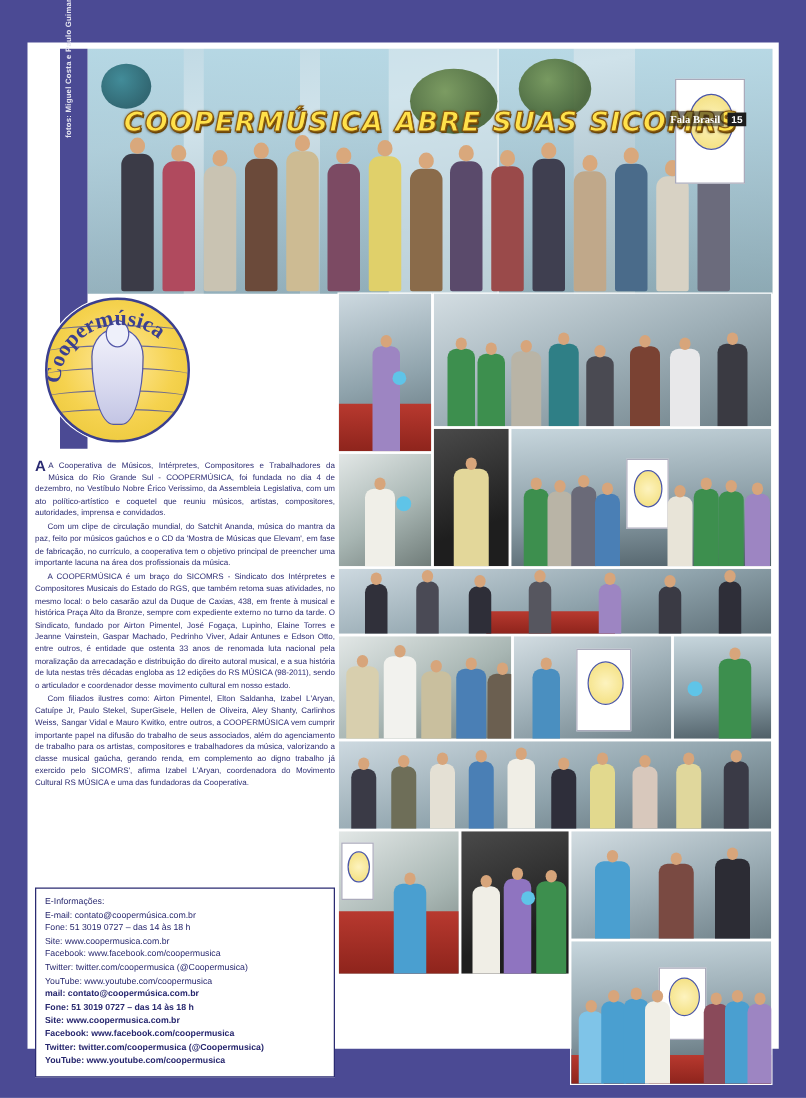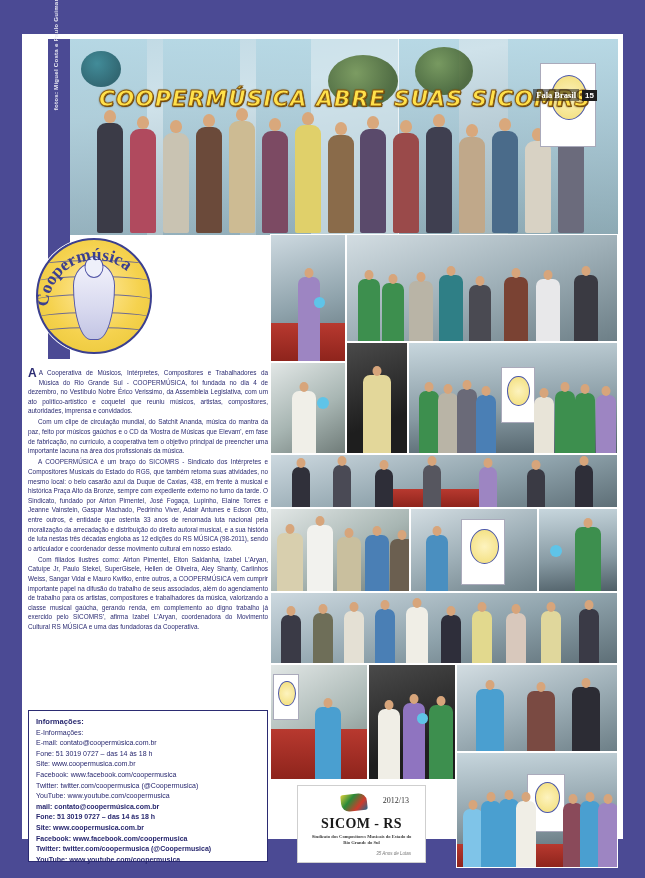--- a/index.html
+++ b/index.html
@@ -294,21 +294,20 @@
     </div>
 
     <div class="article">
       <p class="first"><span class="dropcap">A</span><span>A Cooperativa de Músicos, Intérpretes, Compositores e Trabalhadores da Música do Rio Grande Sul - COOPERMÚSICA, foi fundada no dia 4 de dezembro, no Vestíbulo Nobre Érico Verissimo, da Assembleia Legislativa, com um ato político-artístico e coquetel que reuniu músicos, artistas, compositores, autoridades, imprensa e convidados.</span></p>
       <p>Com um clipe de circulação mundial, do Satchit Ananda, música do mantra da paz, feito por músicos gaúchos e o CD da 'Mostra de Músicas que Elevam', em fase de fabricação, no currículo, a cooperativa tem o objetivo principal de preencher uma importante lacuna na área dos profissionais da música.</p>
       <p>A COOPERMÚSICA é um braço do SICOMRS - Sindicato dos Intérpretes e Compositores Musicais do Estado do RGS, que também retoma suas atividades, no mesmo local: o belo casarão azul da Duque de Caxias, 438, em frente à musical e histórica Praça Alto da Bronze, sempre com expediente externo no turno da tarde.  O Sindicato, fundado por Airton Pimentel, José Fogaça, Lupinho, Elaine Torres e Jeanne Vainstein, Gaspar Machado, Pedrinho Viver, Adair Antunes e Edson Otto, entre outros, é entidade que ostenta 33 anos de renomada luta nacional pela moralização da arrecadação e distribuição do  direito autoral musical, e a sua história de luta nestas três décadas engloba as 12 edições do RS MÚSICA (98-2011), sendo o articulador e coordenador desse movimento cultural em nosso estado.</p>
       <p>Com filiados ilustres como: Airton Pimentel, Elton Saldanha, Izabel L'Aryan, Catuípe Jr, Paulo Stekel, SuperGisele, Hellen de Oliveira, Aley Shanty, Carlinhos Weiss,  Sangar Vidal e Mauro Kwitko, entre outros, a COOPERMÚSICA vem cumprir importante papel  na difusão do trabalho de seus associados, além do agenciamento de trabalho para os artistas, compositores e trabalhadores  da música, valorizando a classe musical gaúcha, gerando renda, em complemento ao digno trabalho já exercido pelo SICOMRS', afirma Izabel L'Aryan, coordenadora do Movimento Cultural RS MÚSICA e uma das fundadoras da Cooperativa.</p>
     </div>
 
     <div class="infobox">
-      <div class="ttl">Informações:</div>
       <div class="light">E-Informações:</div>
       <div class="light">E-mail:  contato@coopermúsica.com.br</div>
       <div class="light">Fone: 51 3019 0727 – das 14 às 18 h</div>
       <div class="light">Site: www.coopermusica.com.br</div>
       <div class="light">Facebook: www.facebook.com/coopermusica</div>
       <div class="light">Twitter: twitter.com/coopermusica (@Coopermusica)</div>
       <div class="light">YouTube: www.youtube.com/coopermusica</div>
       <div class="bold">mail:  contato@coopermúsica.com.br</div>
       <div class="bold">Fone: 51 3019 0727 – das 14 às 18 h</div>
       <div class="bold">Site: www.coopermusica.com.br</div>
@@ -538,22 +537,15 @@
           </div>
         <div class="pp" style="left:77%; width:20px; height:66px; background:#4a9fd0;">
             <span class="hd"></span>
           </div>
         <div class="pp" style="left:88%; width:20px; height:64px; background:#9d85c2;">
             <span class="hd"></span>
           </div>
       </div>
     </div>
 
-    <div class="sicom">
-      <div class="flag"></div>
-      <div class="year">2012/13</div>
-      <div class="nm">SICOM - RS</div>
-      <div class="sub">Sindicato dos Compositores Musicais do Estado do Rio Grande do Sul</div>
-      <div class="sig">35 Anos de Lutas</div>
-    </div>
 
   </div>
 </div>
 
 </body></html>

